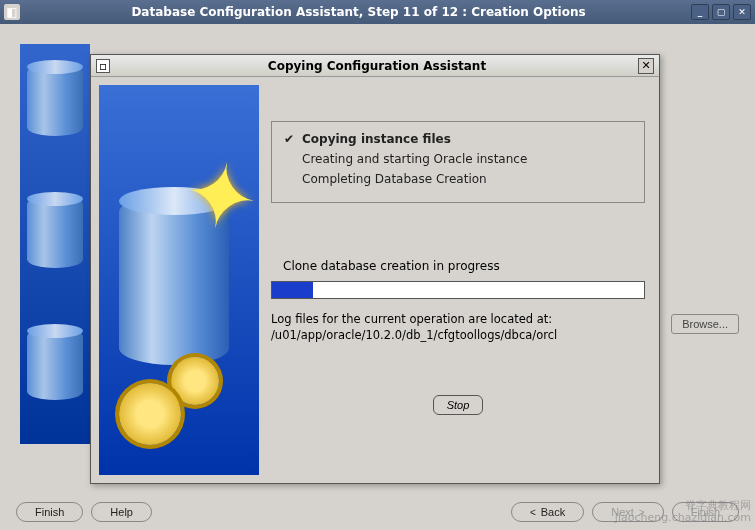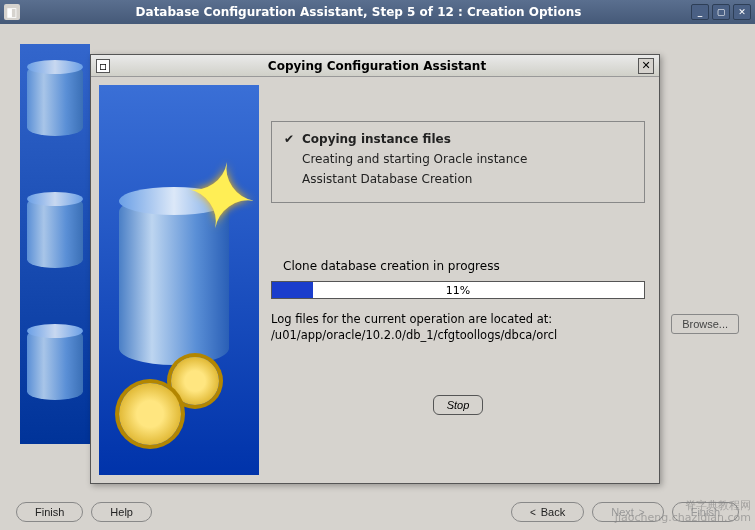--- a/index.html
+++ b/index.html
@@ -235,21 +235,21 @@
       cursor: pointer;
       font-style: italic;
     }
   </style>
 </head>
 <body>
 
 <div class="parent-window">
   <div class="titlebar">
     <span class="sys-icon">◧</span>
-    <span class="title-text">Database Configuration Assistant, Step 5 of 12 : Creation Options</span>
+    <span class="title-text">Database Configuration Assistant, Step 11 of 12 : Creation Options</span>
     <span class="win-controls">
       <span class="win-btn">_</span>
       <span class="win-btn">▢</span>
       <span class="win-btn">✕</span>
     </span>
   </div>
   <div class="parent-body">
     <div class="sidebar-art">
       <div class="cyl"></div>
       <div class="cyl"></div>
@@ -291,28 +291,27 @@
         <div class="step-line current">
           <span class="chk">✔</span>
           <span>Copying instance files</span>
         </div>
         <div class="step-line">
           <span class="chk"></span>
           <span>Creating and starting Oracle instance</span>
         </div>
         <div class="step-line">
           <span class="chk"></span>
-          <span>Assistant Database Creation</span>
+          <span>Completing Database Creation</span>
         </div>
       </div>
 
       <div class="progress-label">Clone database creation in progress</div>
       <div class="progress-bar">
         <div class="progress-fill" style="width: 11%;"></div>
-        <div class="progress-text">11%</div>
       </div>
 
       <div class="log-text">
         <div>Log files for the current operation are located at:</div>
         <div>/u01/app/oracle/10.2.0/db_1/cfgtoollogs/dbca/orcl</div>
       </div>
 
       <div class="stop-row">
         <button class="stop-btn">Stop</button>
       </div>

